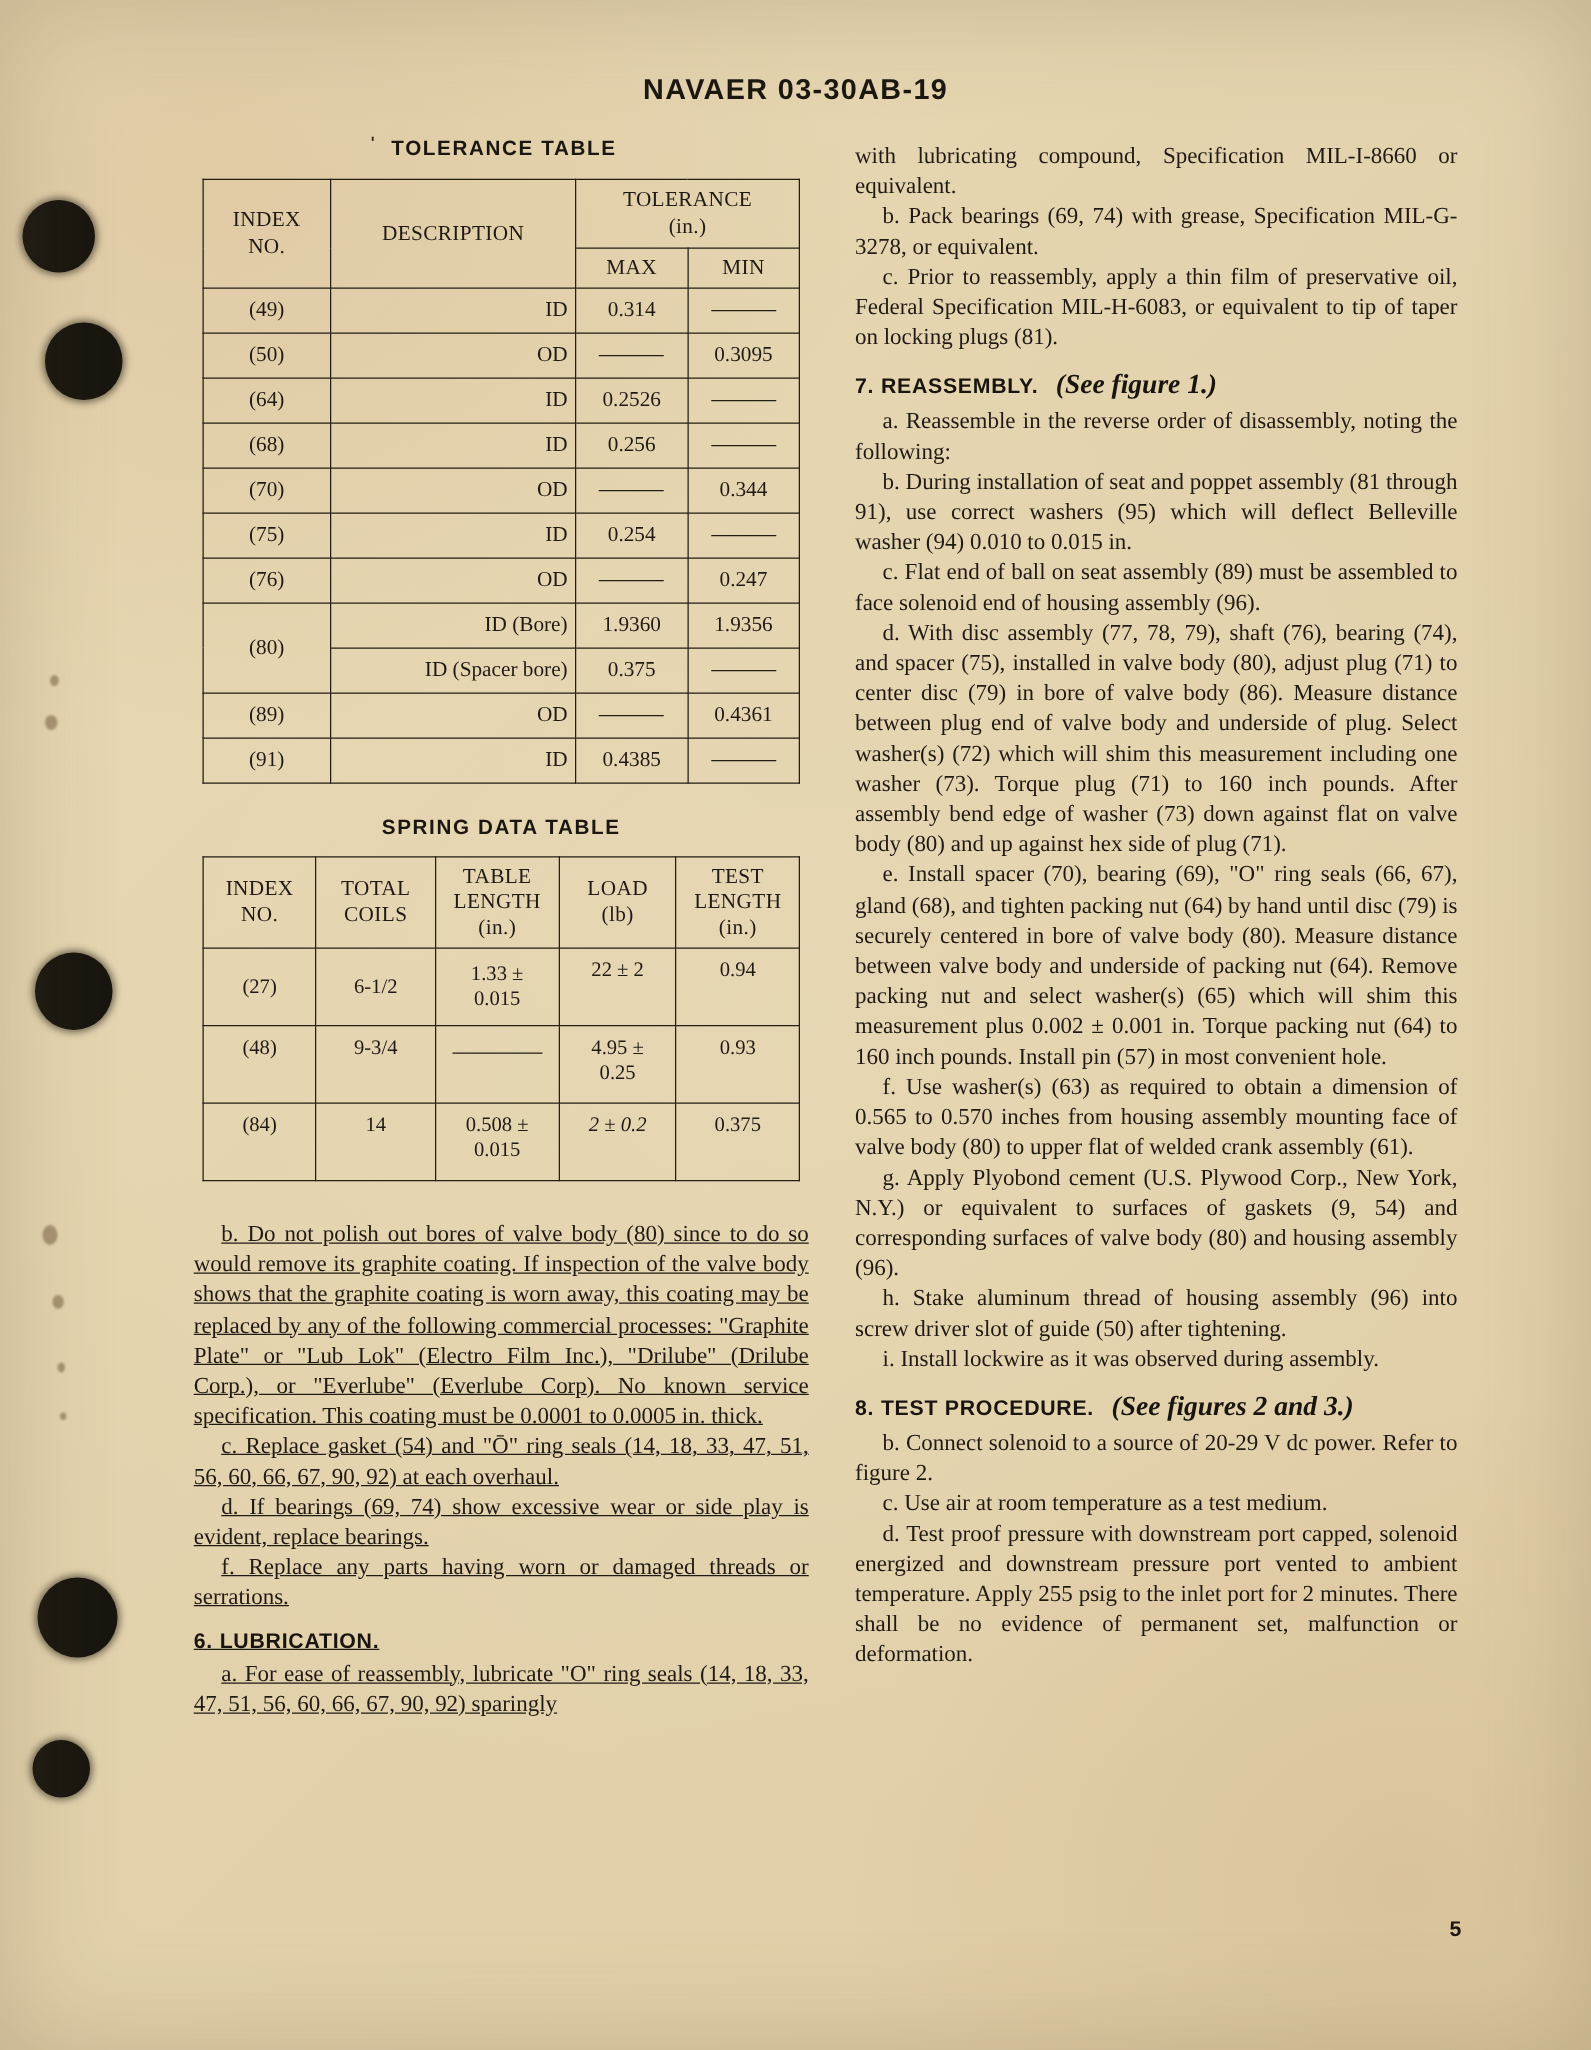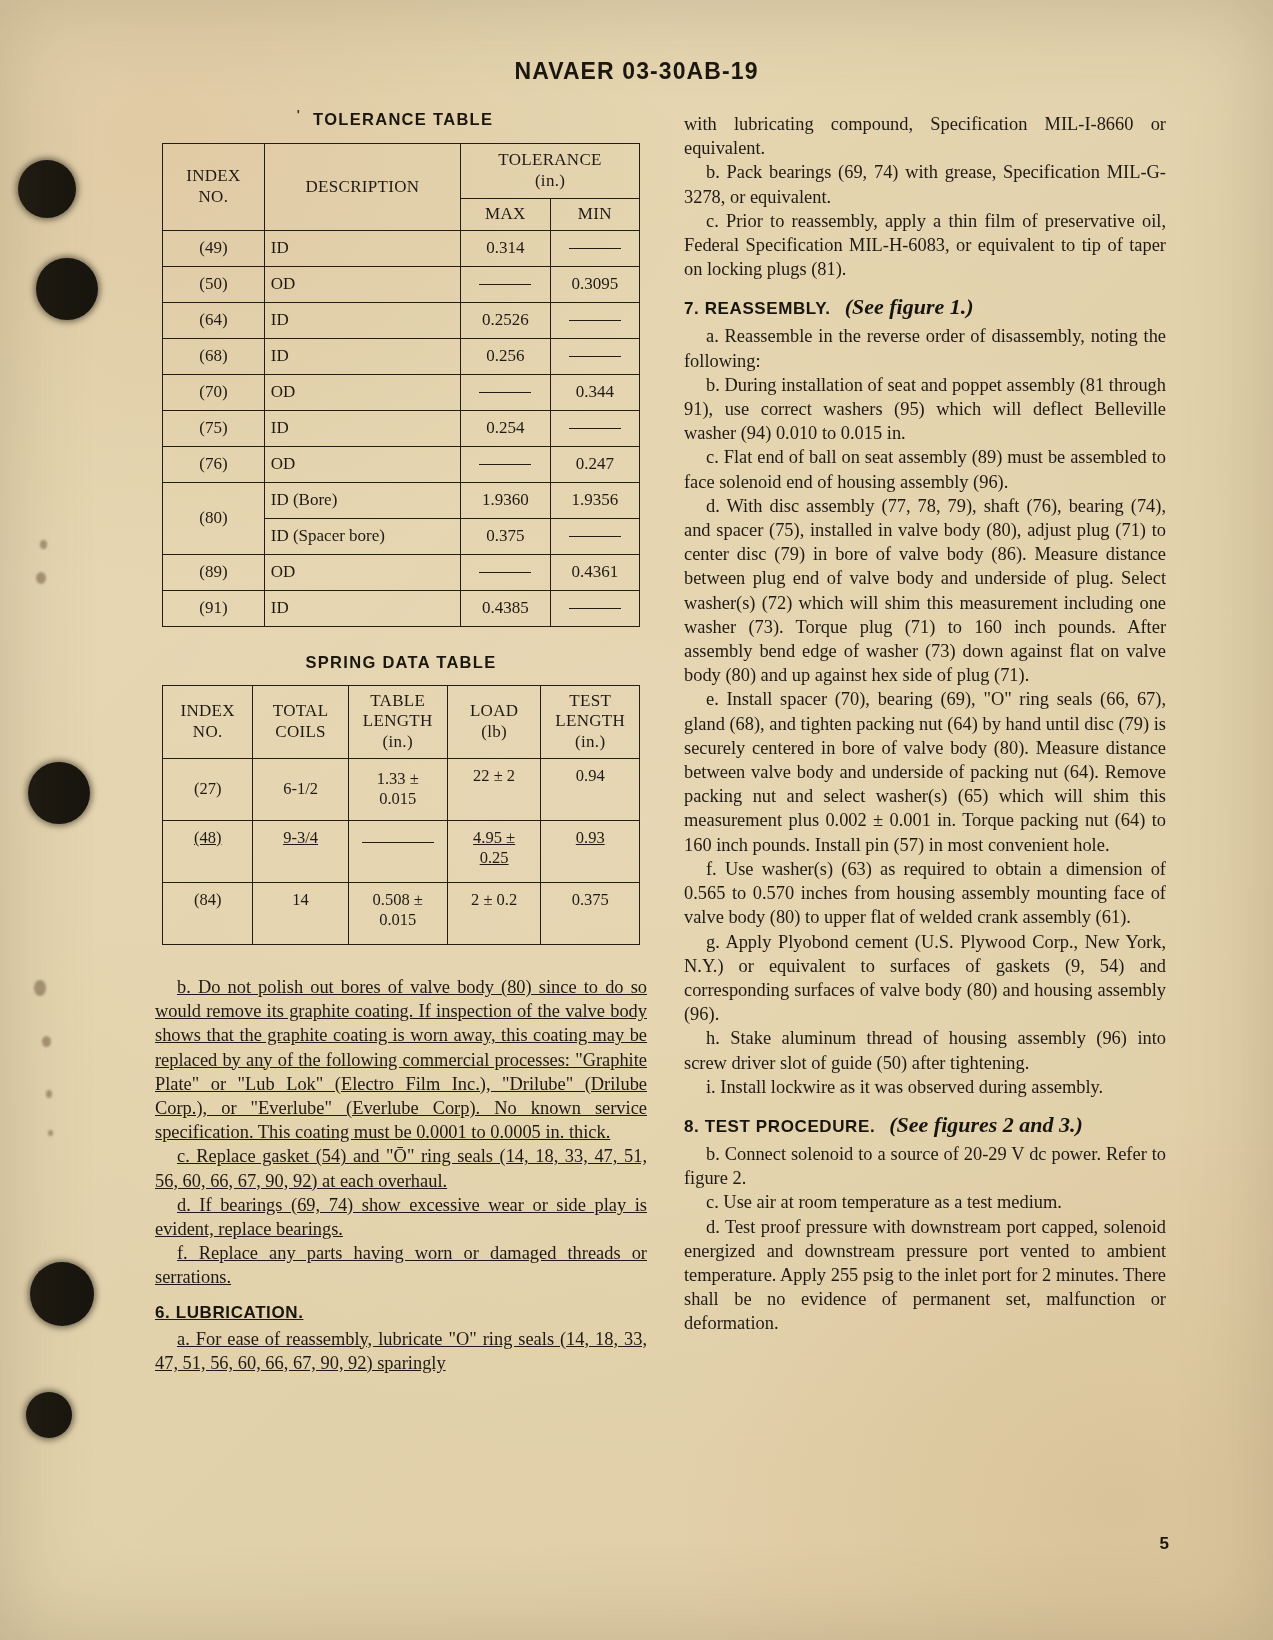--- a/index.html
+++ b/index.html
@@ -98,21 +98,21 @@
     vertical-align: middle;
     font-weight: normal;
     line-height: 1.22;
   }
   table.doc thead th {
     text-align: center;
     font-size: 17px;
     letter-spacing: 0.3px;
   }
   .cell-c { text-align: center; }
-  .cell-l { text-align: left; padding-left: 14px; }
+  .cell-l { text-align: right; padding-left: 14px; }
   .idx { text-align: center; width: 86px; }
   .desc { width: 178px; }
   .num { width: 74px; text-align: center; }
   .dash {
     display: inline-block;
     width: 52px;
     border-bottom: 1.8px solid #241d14;
     height: 0;
     vertical-align: 4px;
   }
@@ -323,38 +323,38 @@
         <tr style="height:62px;">
           <td class="cell-c">(27)</td>
           <td class="cell-c">6-1/2</td>
           <td class="cell-c">
             <div>1.33 ±</div>
             <div>0.015</div>
           </td>
           <td class="cell-c" style="vertical-align:top; padding-top:7px;">22 ± 2</td>
           <td class="cell-c" style="vertical-align:top; padding-top:7px;">0.94</td>
         </tr>
-        <tr style="height:62px;text-decoration:underline;">
+        <tr style="height:62px;">
           <td class="cell-c" style="vertical-align:top; padding-top:7px;">(48)</td>
           <td class="cell-c" style="vertical-align:top; padding-top:7px;">9-3/4</td>
           <td class="cell-c" style="vertical-align:top; padding-top:11px;"><span class="dash" style="width:72px;"></span></td>
           <td class="cell-c" style="vertical-align:top; padding-top:7px;">
             <div>4.95 ±</div>
             <div>0.25</div>
           </td>
           <td class="cell-c" style="vertical-align:top; padding-top:7px;">0.93</td>
         </tr>
         <tr style="height:62px;">
           <td class="cell-c" style="vertical-align:top; padding-top:7px;">(84)</td>
           <td class="cell-c" style="vertical-align:top; padding-top:7px;">14</td>
           <td class="cell-c" style="vertical-align:top; padding-top:7px;">
             <div>0.508 ±</div>
             <div>0.015</div>
           </td>
-          <td class="cell-c" style="vertical-align:top; padding-top:7px;">2 ± 0.2</td>
+          <td class="cell-c" style="vertical-align:top; padding-top:7px;font-style:italic;">2 ± 0.2</td>
           <td class="cell-c" style="vertical-align:top; padding-top:7px;">0.375</td>
         </tr>
       </tbody>
     </table>
 
     <div class="text-block">
       <p class="body">b. Do not polish out bores of valve body (80) since to do so would remove its graphite coating. If inspection of the valve body shows that the graphite coating is worn away, this coating may be replaced by any of the following commercial processes: "Graphite Plate" or "Lub Lok" (Electro Film Inc.), "Drilube" (Drilube Corp.), or "Everlube" (Everlube Corp). No known service specification. This coating must be 0.0001 to 0.0005 in. thick.</p>
       <p class="body">c. Replace gasket (54) and "Ō" ring seals (14, 18, 33, 47, 51, 56, 60, 66, 67, 90, 92) at each overhaul.</p>
       <p class="body">d. If bearings (69, 74) show excessive wear or side play is evident, replace bearings.</p>
       <p class="body">f. Replace any parts having worn or damaged threads or serrations.</p>

